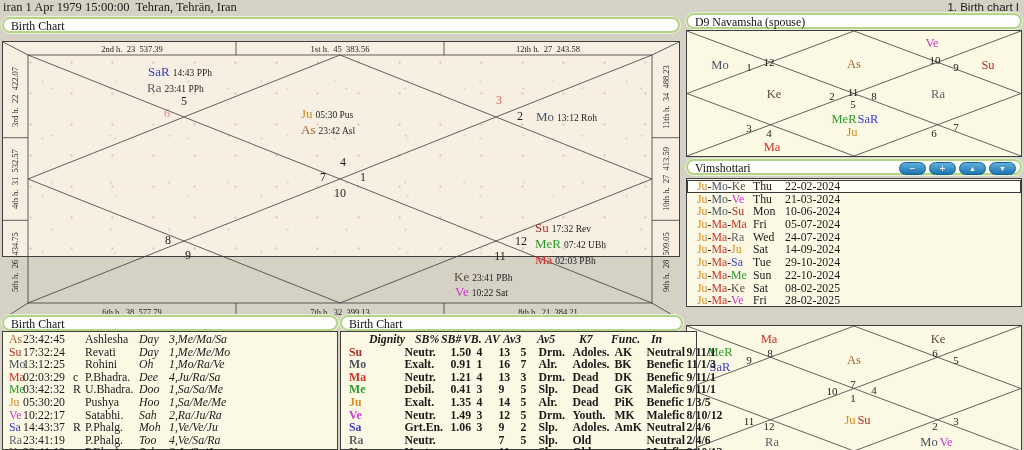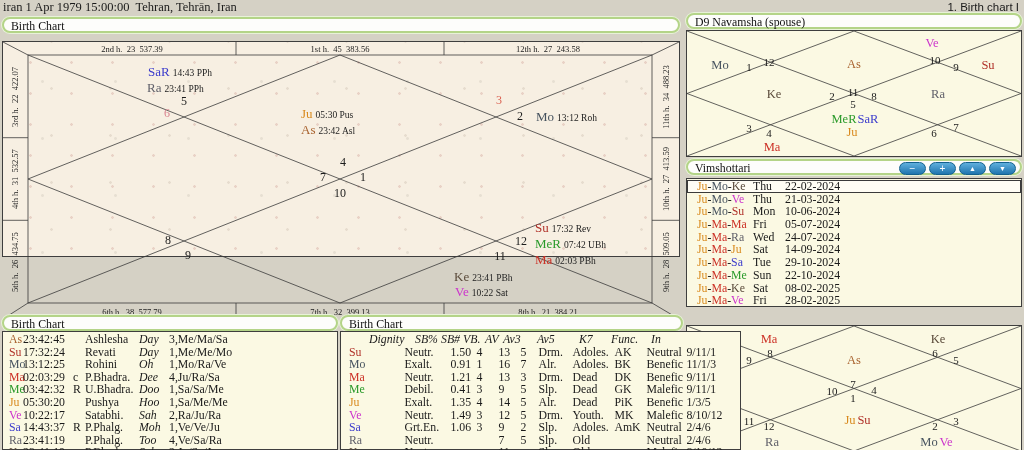--- a/index.html
+++ b/index.html
@@ -44,21 +44,21 @@
   .vrow .day{position:absolute;left:66px;top:0;}
   .vrow .date{position:absolute;left:98px;top:0;}
   .vrow.selected{background:#fffdf4;outline:1px solid #3a3a3a;outline-offset:-1px;}
   #vim-list{padding-top:1px;}
   
   .trow{position:relative;height:12.6px;font-size:11.8px;line-height:12.8px;white-space:pre;}
   .trow span{position:absolute;top:0;}
   .trow.hdr{font-style:italic;}
   #t1-list,#t2-list{padding-top:1px;}
   .t1-p{left:6px;} .t1-lon{left:20px;} .t1-flag{left:70px;} .t1-nak{left:82px;}
-  .t1-snd{left:136px;font-style:italic;} .t1-lords{left:166px;}
+  .t1-snd{left:136px;font-style:italic;} .t1-lords{left:166px;font-style:italic;}
   .t2-p{left:8px;}
 </style>
 </head>
 <body>
 
 <div class="titlebar">
   <span class="tb-left">iran 1 Apr 1979 15:00:00  Tehran, Tehrān, Iran</span>
   <span class="tb-right">1. Birth chart I</span>
 </div>
 
@@ -399,21 +399,21 @@
         <span class="t1-snd">Soh</span>
         <span class="t1-lords">2,Ju/Sa/Ju</span>
       </div>
     </div>
 </div>
 
 <div class="panel" id="p-t2" style="left:340px;top:315px;width:343px;height:135px;">
   <div class="phead">
     <span>Birth Chart</span>
   </div>
-  <div class="pbody" style="top:16px;width:401px;height:119px;">
+  <div class="pbody" style="top:16px;width:357px;height:119px;font-weight:bold;">
     <div id="t2-list">
       <div class="trow hdr"><span style="left: 28px;">Dignity</span><span style="left: 74px;">SB%</span><span style="left: 100px;">SB#</span><span style="left: 122px;">VB.</span><span style="left: 144px;">AV</span><span style="left: 162px;">Av3</span><span style="left: 196px;">Av5</span><span style="left: 238px;">K7</span><span style="left: 270px;">Func.</span><span style="left: 310px;">In</span></div>
       <div>
 
       <div class="trow">
             <span class="t2-p" style="color: rgb(176, 48, 40);">Su</span>
             <span><span style="left: 28px;">Neutr.</span><span style="left: 74px;">1.50</span><span style="left: 100px;">4</span><span style="left: 122px;">13</span><span style="left: 144px;">5</span><span style="left: 162px;">Drm.</span><span style="left: 196px;">Adoles.</span><span style="left: 238px;">AK</span><span style="left: 270px;">Neutral</span><span style="left: 310px;">9/11/1</span></span>
           </div>
           <div class="trow">
             <span class="t2-p" style="color: rgb(70, 82, 94);">Mo</span>

